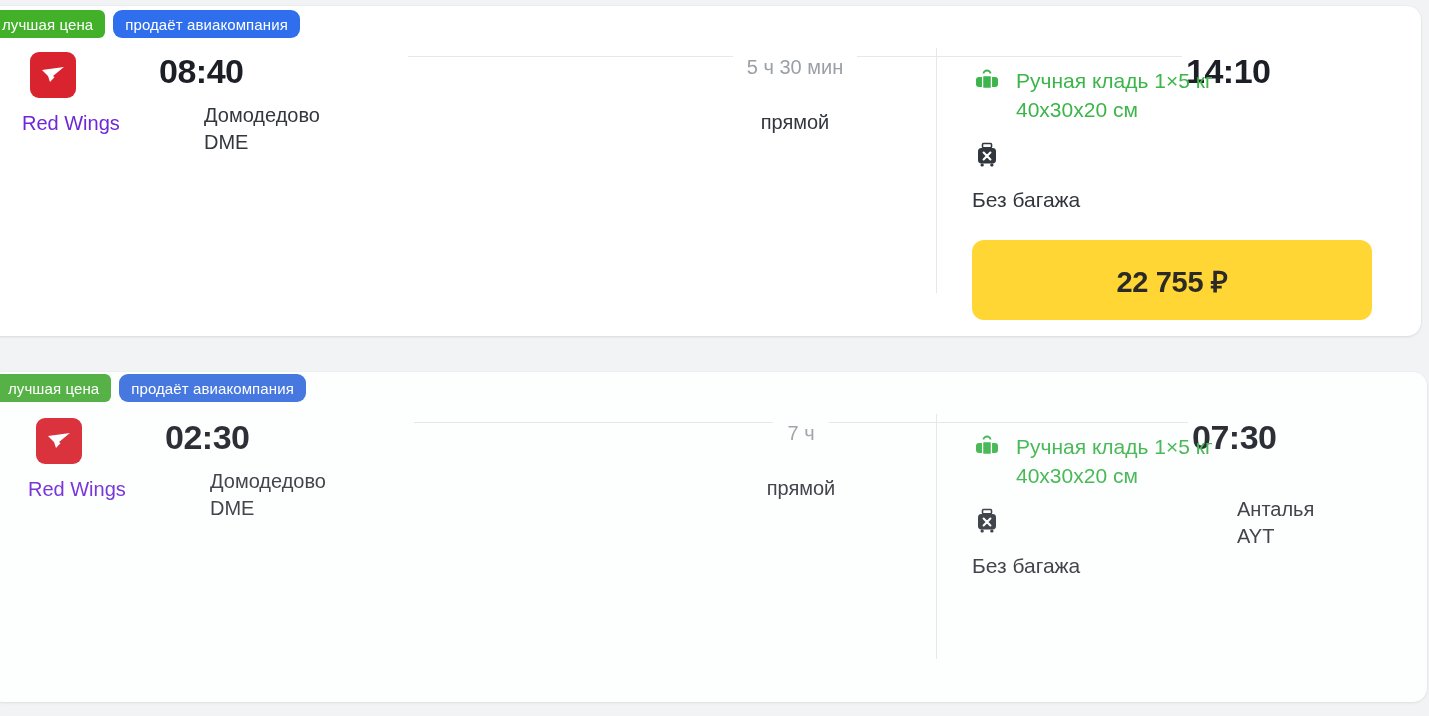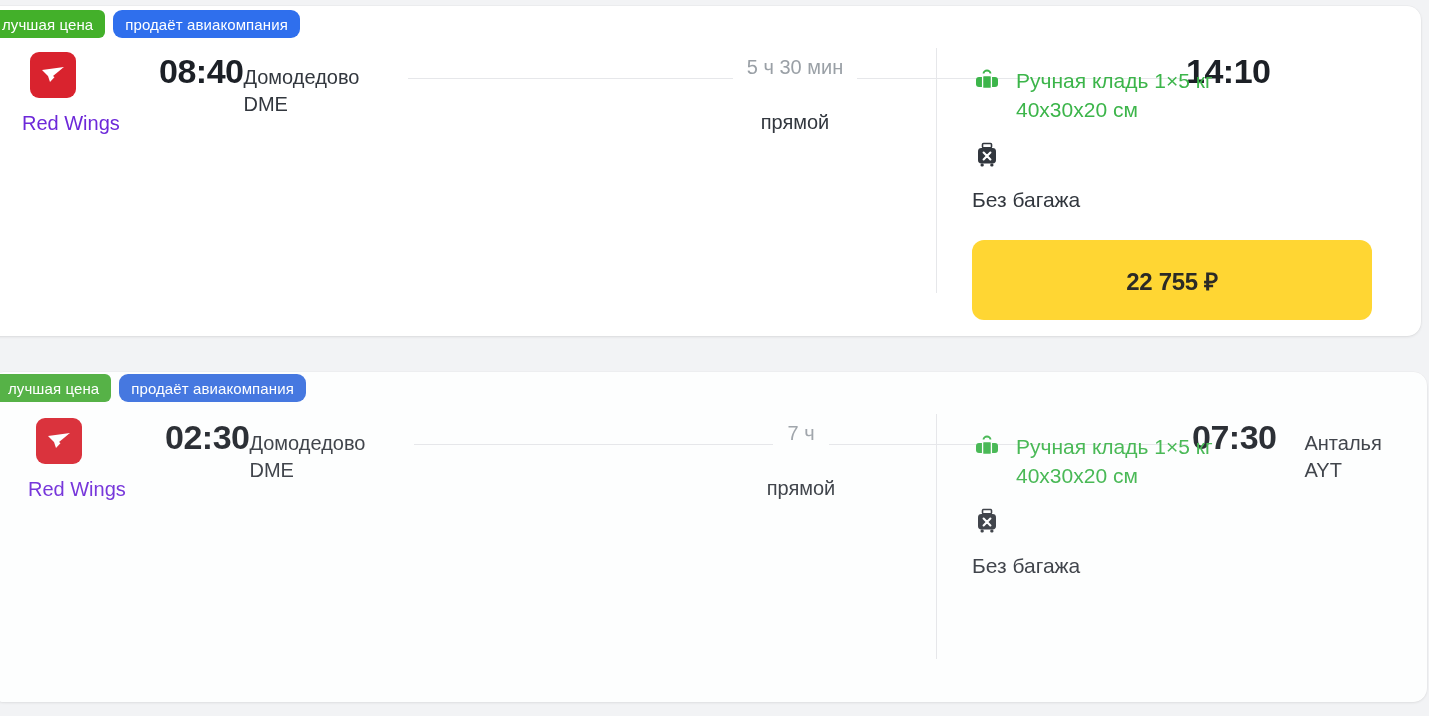--- a/index.html
+++ b/index.html
@@ -88,50 +88,51 @@
   }
   .logo svg { display: block; }
   .airline-name {
     margin-top: 14px;
     font-size: 20px;
     color: #6d28d9;
     white-space: nowrap;
   }
 
   
-  .segment { display: flex; flex-direction: row; }
+  .segment { display: flex; flex-direction: column; }
   .seg-dep { width: 245px; }
   .seg-arr { width: 235px; gap: 28px; }
   .time {
     font-size: 34px;
     font-weight: bold;
     color: #1c2026;
     letter-spacing: -0.5px;
     line-height: 38px;
   }
   .airport {
     margin-top: 12px;
     font-size: 20px;
     color: #32373e;
     line-height: 27px;
     max-width: 165px;
+    margin-left: 45px;
   }
 
   
   .middle {
     flex: 1;
     display: flex;
     flex-direction: column;
     align-items: center;
     padding-top: 4px;
     position: relative;
   }
   .dur-line-wrap {
     display: flex;
-    align-items: flex-end;
+    align-items: flex-start;
     width: 100%;
     gap: 14px;
     padding: 0 4px;
   }
   .dur-rule {
     flex: 1;
     height: 1px;
     background: #e6e7ea;
   }
   .duration {
@@ -190,21 +191,21 @@
 
   .price-btn {
     margin-top: 26px;
     width: 400px;
     height: 80px;
     border: none;
     border-radius: 12px;
     background: #ffd633;
     color: #2b2a26;
     font-family: "Liberation Sans", sans-serif;
-    font-size: 24px;
+    font-size: 29px;
     font-weight: bold;
     letter-spacing: -0.3px;
     cursor: pointer;
     display: flex;
     align-items: center;
     justify-content: center;
   }
   .faded .price-btn { background: #f7d84f; }
 </style>
 </head>

